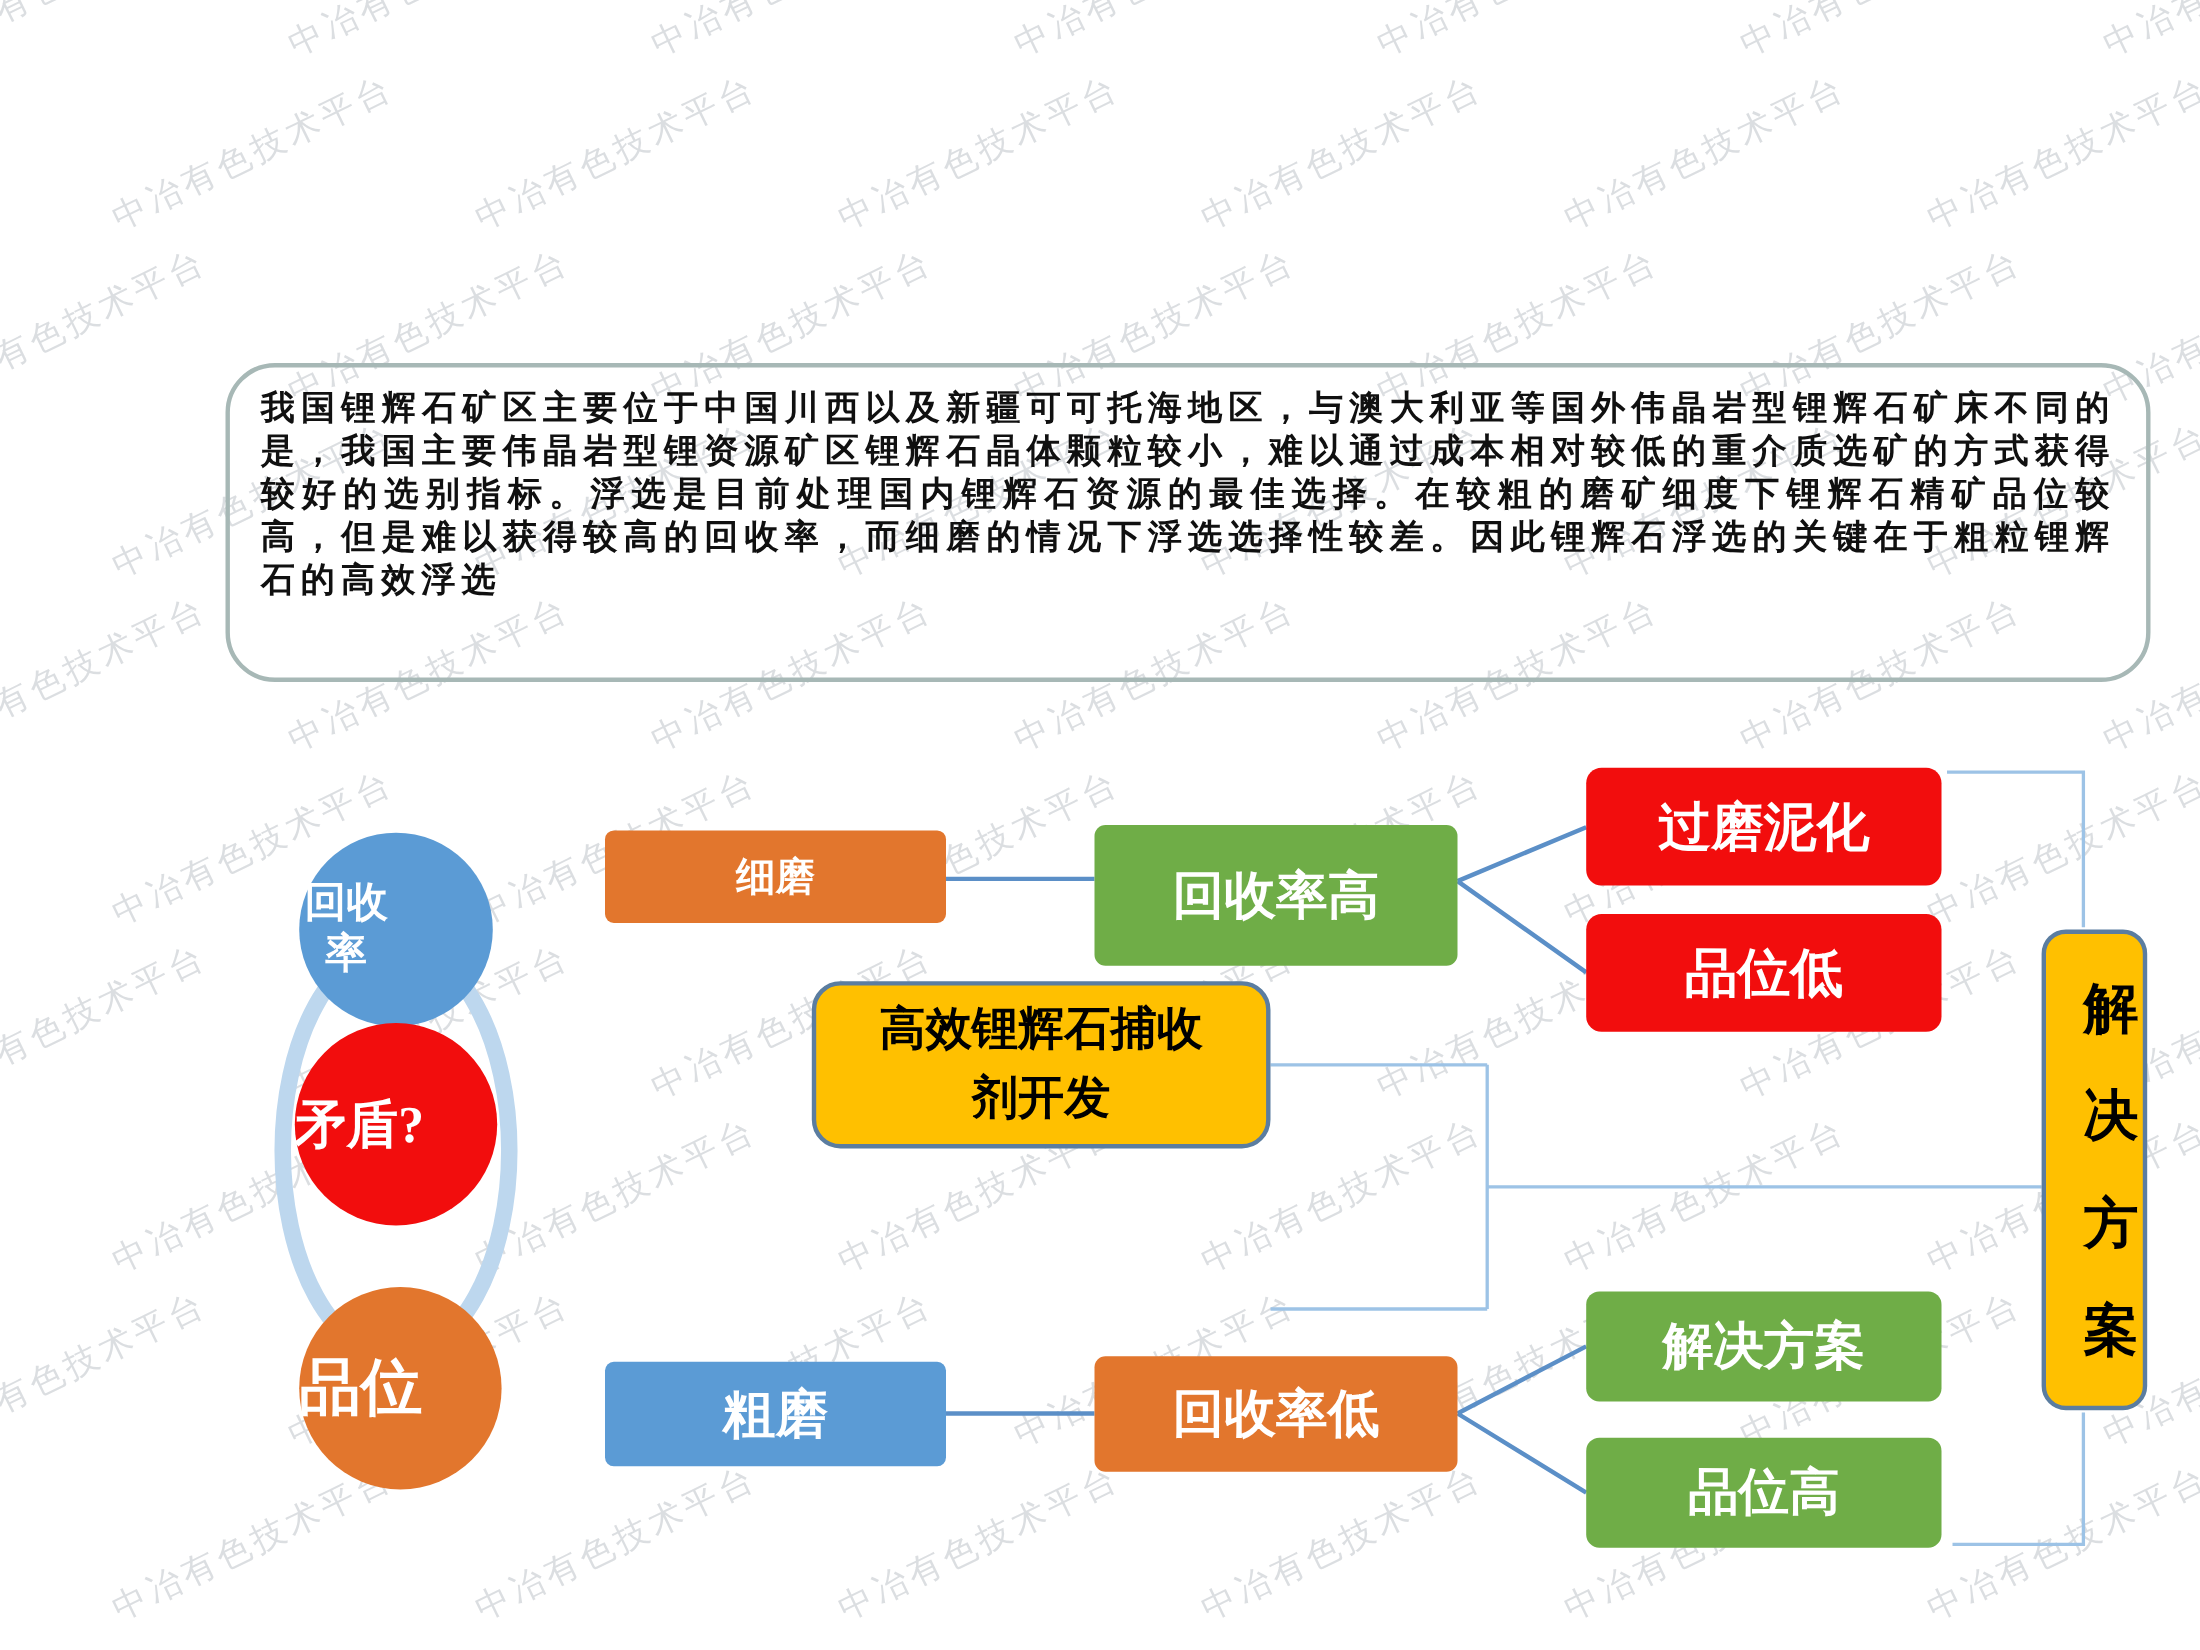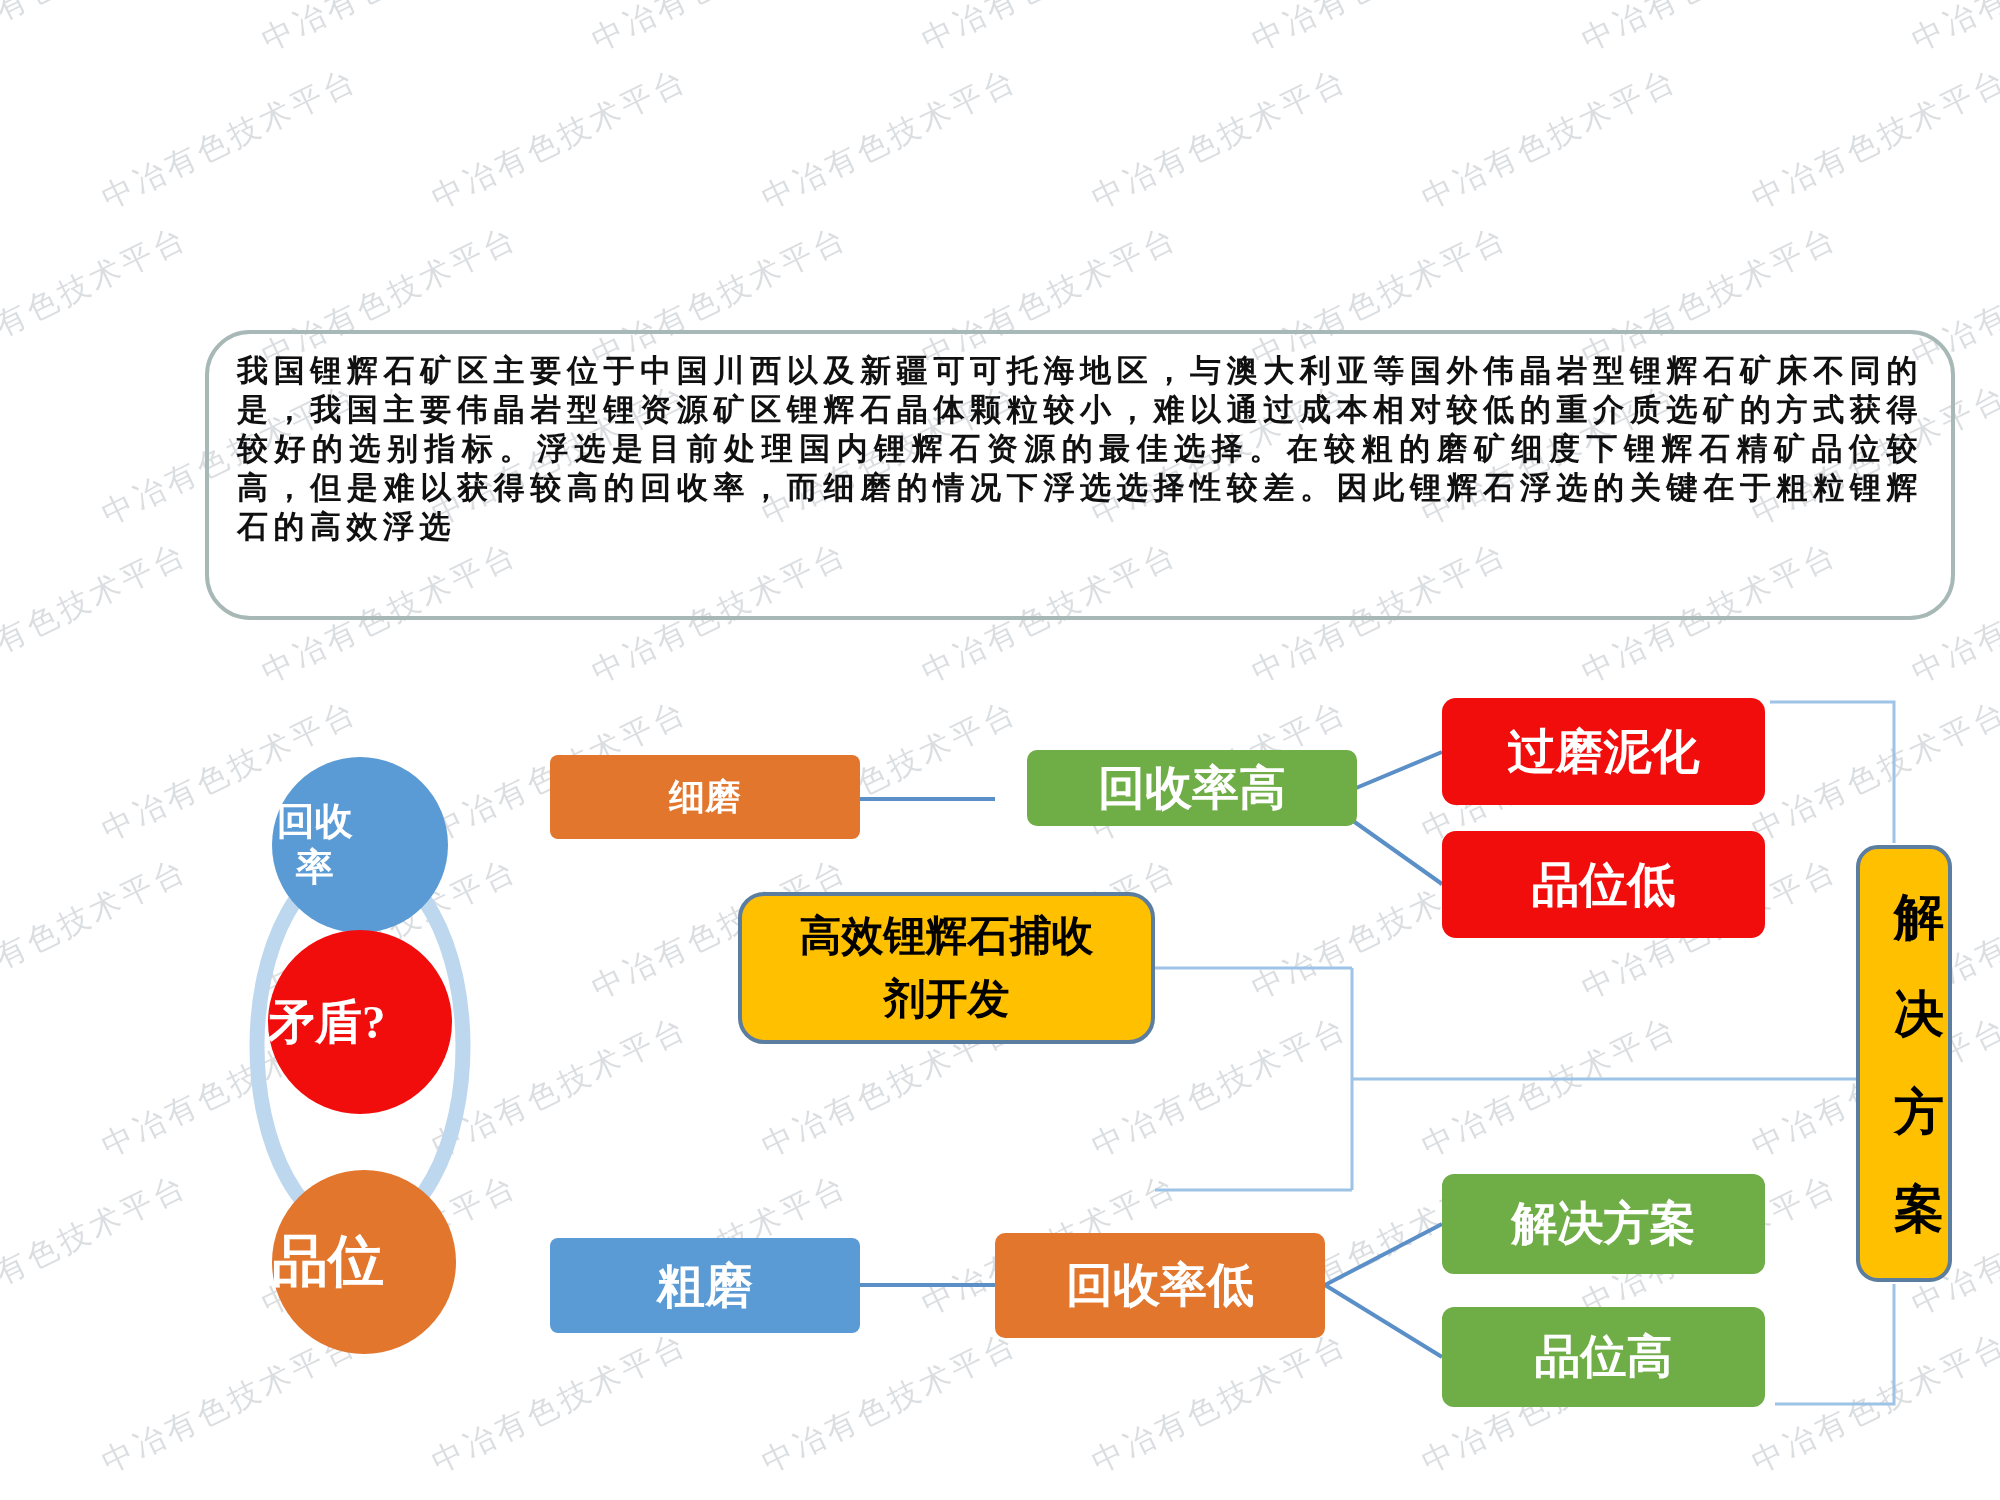--- a/index.html
+++ b/index.html
@@ -27,22 +27,22 @@
   .c-recovery{left:272px;top:757px;width:176px;height:176px;background:var(--blue,#5b9bd5);
               font-size:38px;line-height:1.2;}
   .c-recovery span{display:inline-block;width:2.25em;}
   .c-conflict{left:268px;top:930px;width:184px;height:184px;background:var(--red,#f20d0d);font-size:47px;}
   .c-grade{left:272px;top:1170px;width:184px;height:184px;background:var(--orange,#e2762d);font-size:56px;}
   
   .fbox{position:absolute;display:flex;align-items:center;justify-content:center;box-sizing:border-box;
         color:#fff;font-weight:bold;text-align:center;z-index:4;}
   .b-fine{left:550px;top:755px;width:310px;height:84px;background:var(--orange,#e2762d);
           border-radius:8px;font-size:36px;}
-  .b-rec-high{left:995px;top:750px;width:330px;height:76px;background:var(--green,#6fad47);
-          border-radius:10px;font-size:47px;margin-left:32px;}
+  .b-rec-high{left:995px;top:750px;width:330px;height:128px;background:var(--green,#6fad47);
+          border-radius:10px;font-size:47px;}
   .b-overgrind,.b-low-grade{left:1442px;width:323px;height:107px;background:var(--red,#f20d0d);
           border-radius:14px;font-size:48px;}
   .b-overgrind{top:698px;} .b-low-grade{top:831px;}
   .b-sol{left:738px;width:417px;background:var(--yellow,#ffc000);color:#000;
          border:4px solid var(--yellow_border,#5b7da0);border-radius:26px;font-size:42px;line-height:1.5;}
   .b-sol span{display:inline-block;width:330px;}
   .b-sol1{top:892px;height:152px;} .b-sol2{top:1113px;height:155px;}
   .b-coarse{left:550px;top:1238px;width:310px;height:95px;background:var(--blue,#5b9bd5);
           border-radius:8px;font-size:48px;}
   .b-rec-low{left:995px;top:1233px;width:330px;height:105px;background:var(--orange,#e2762d);

